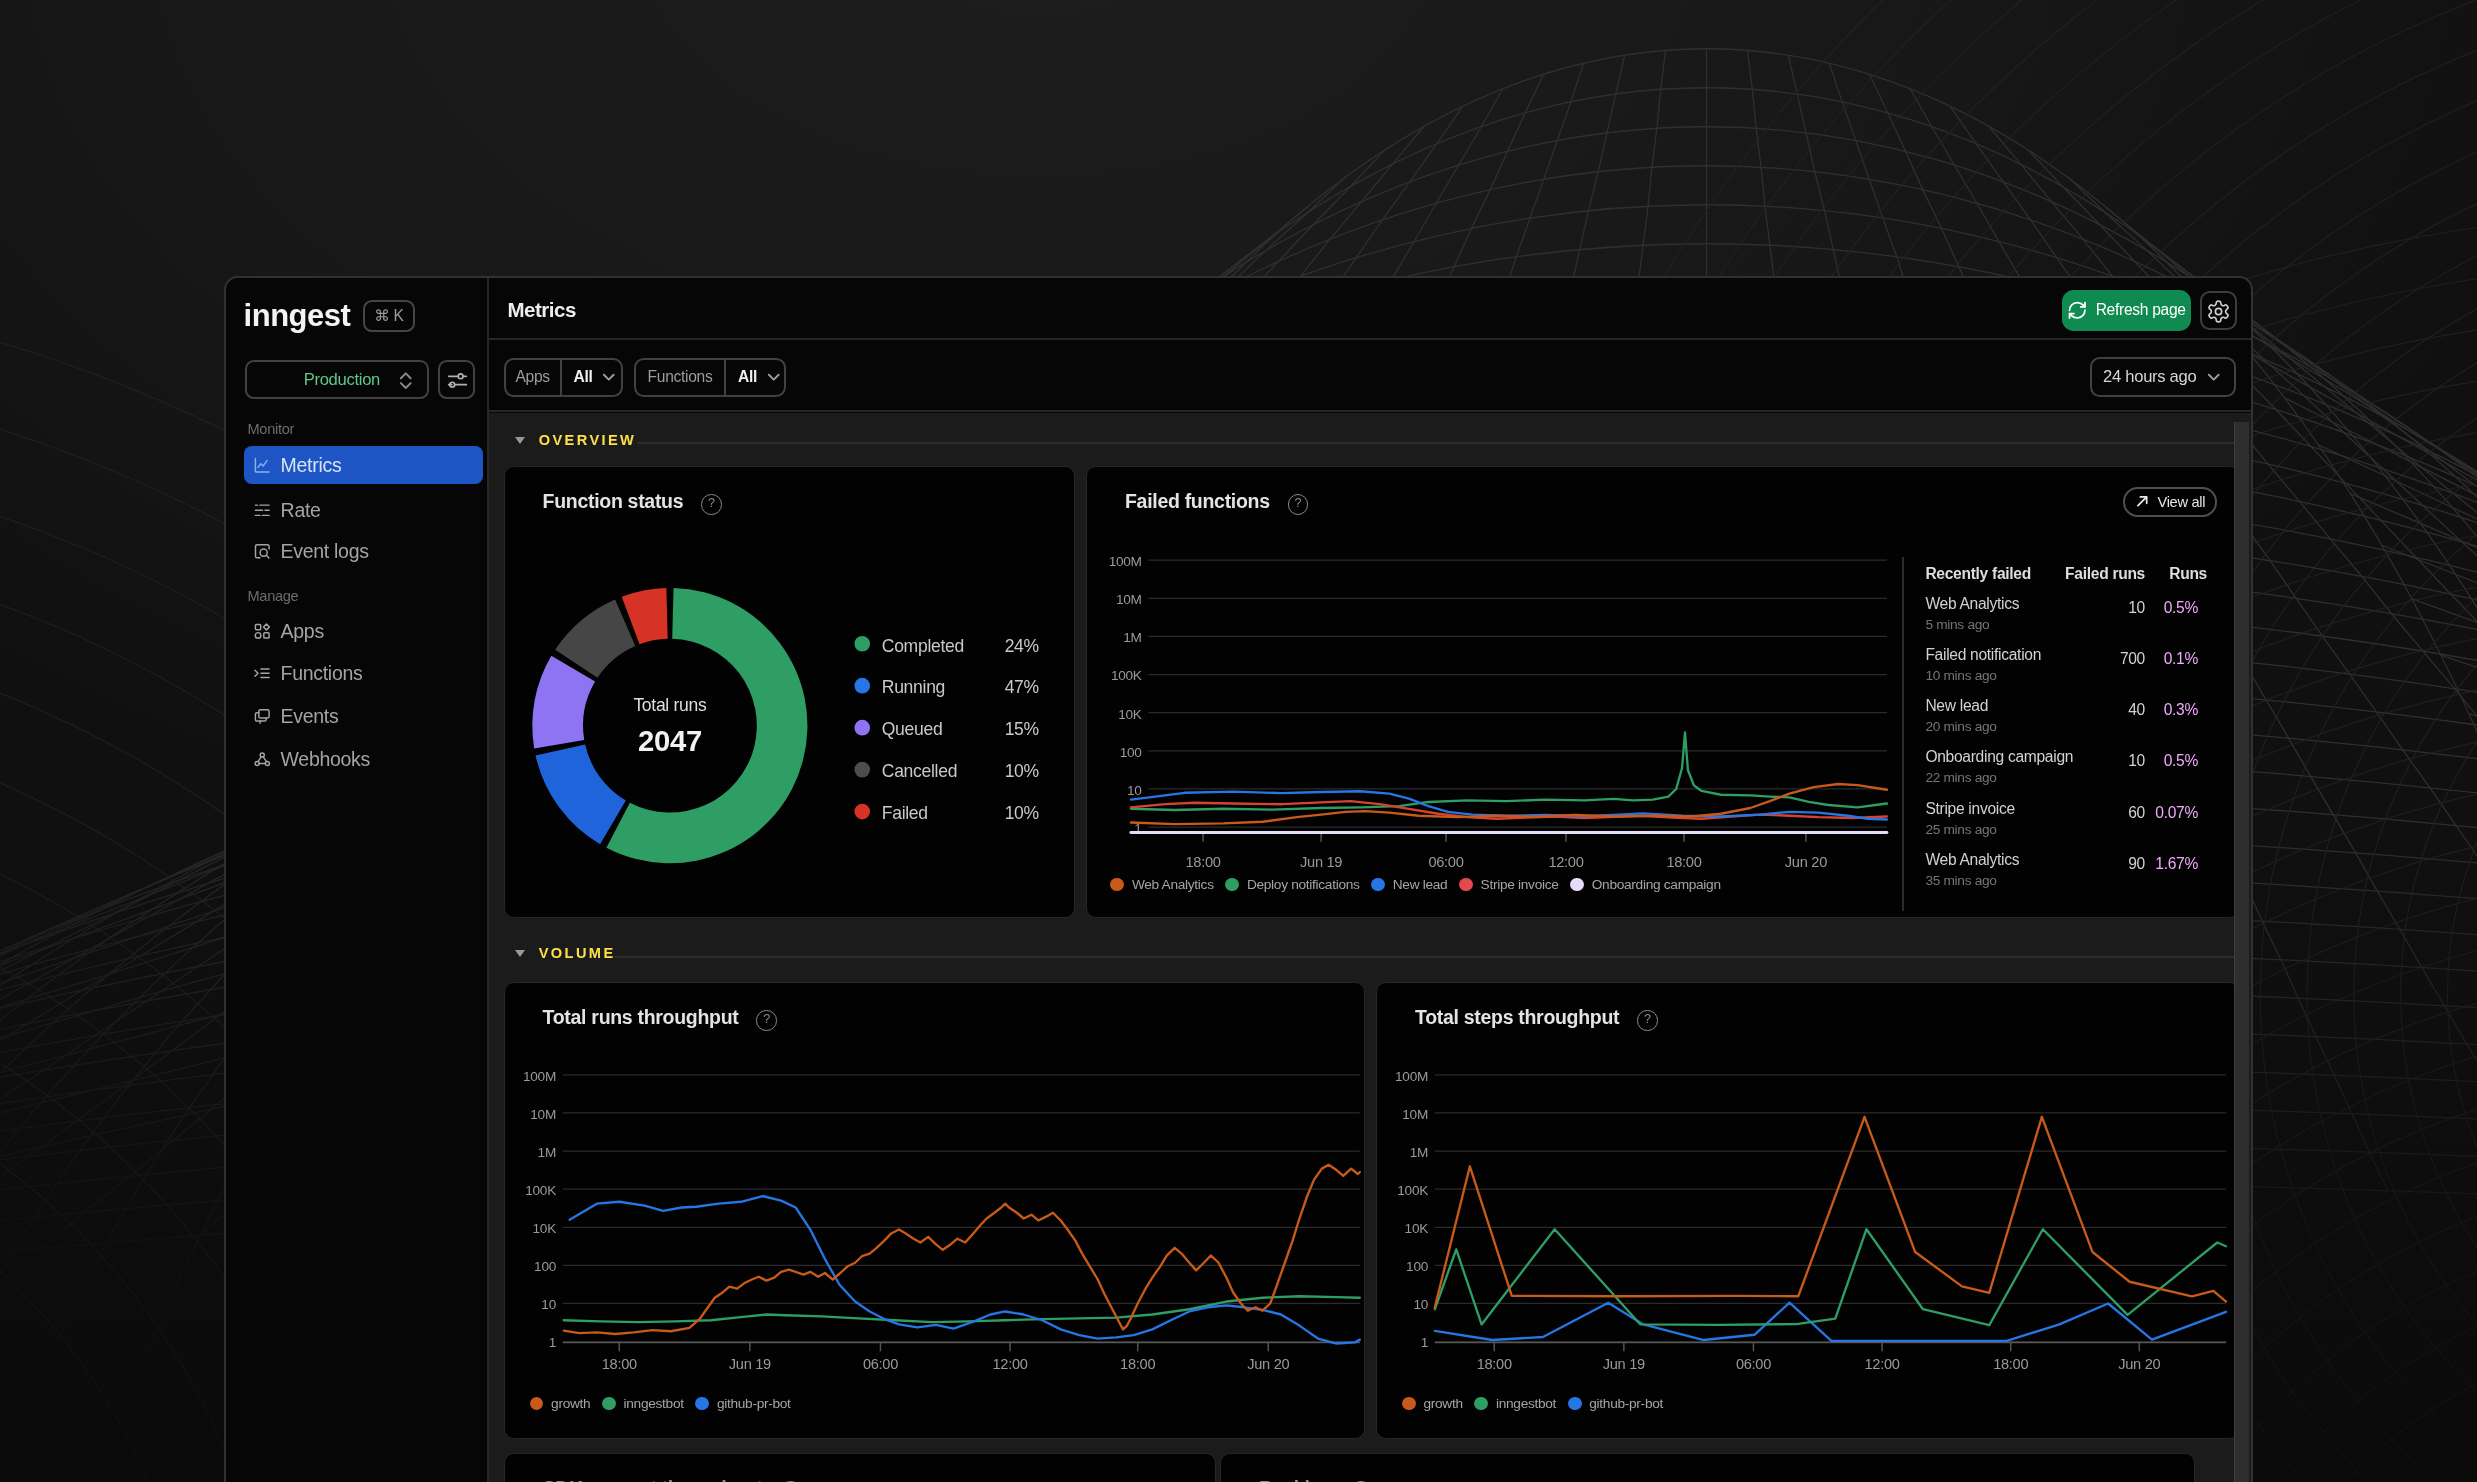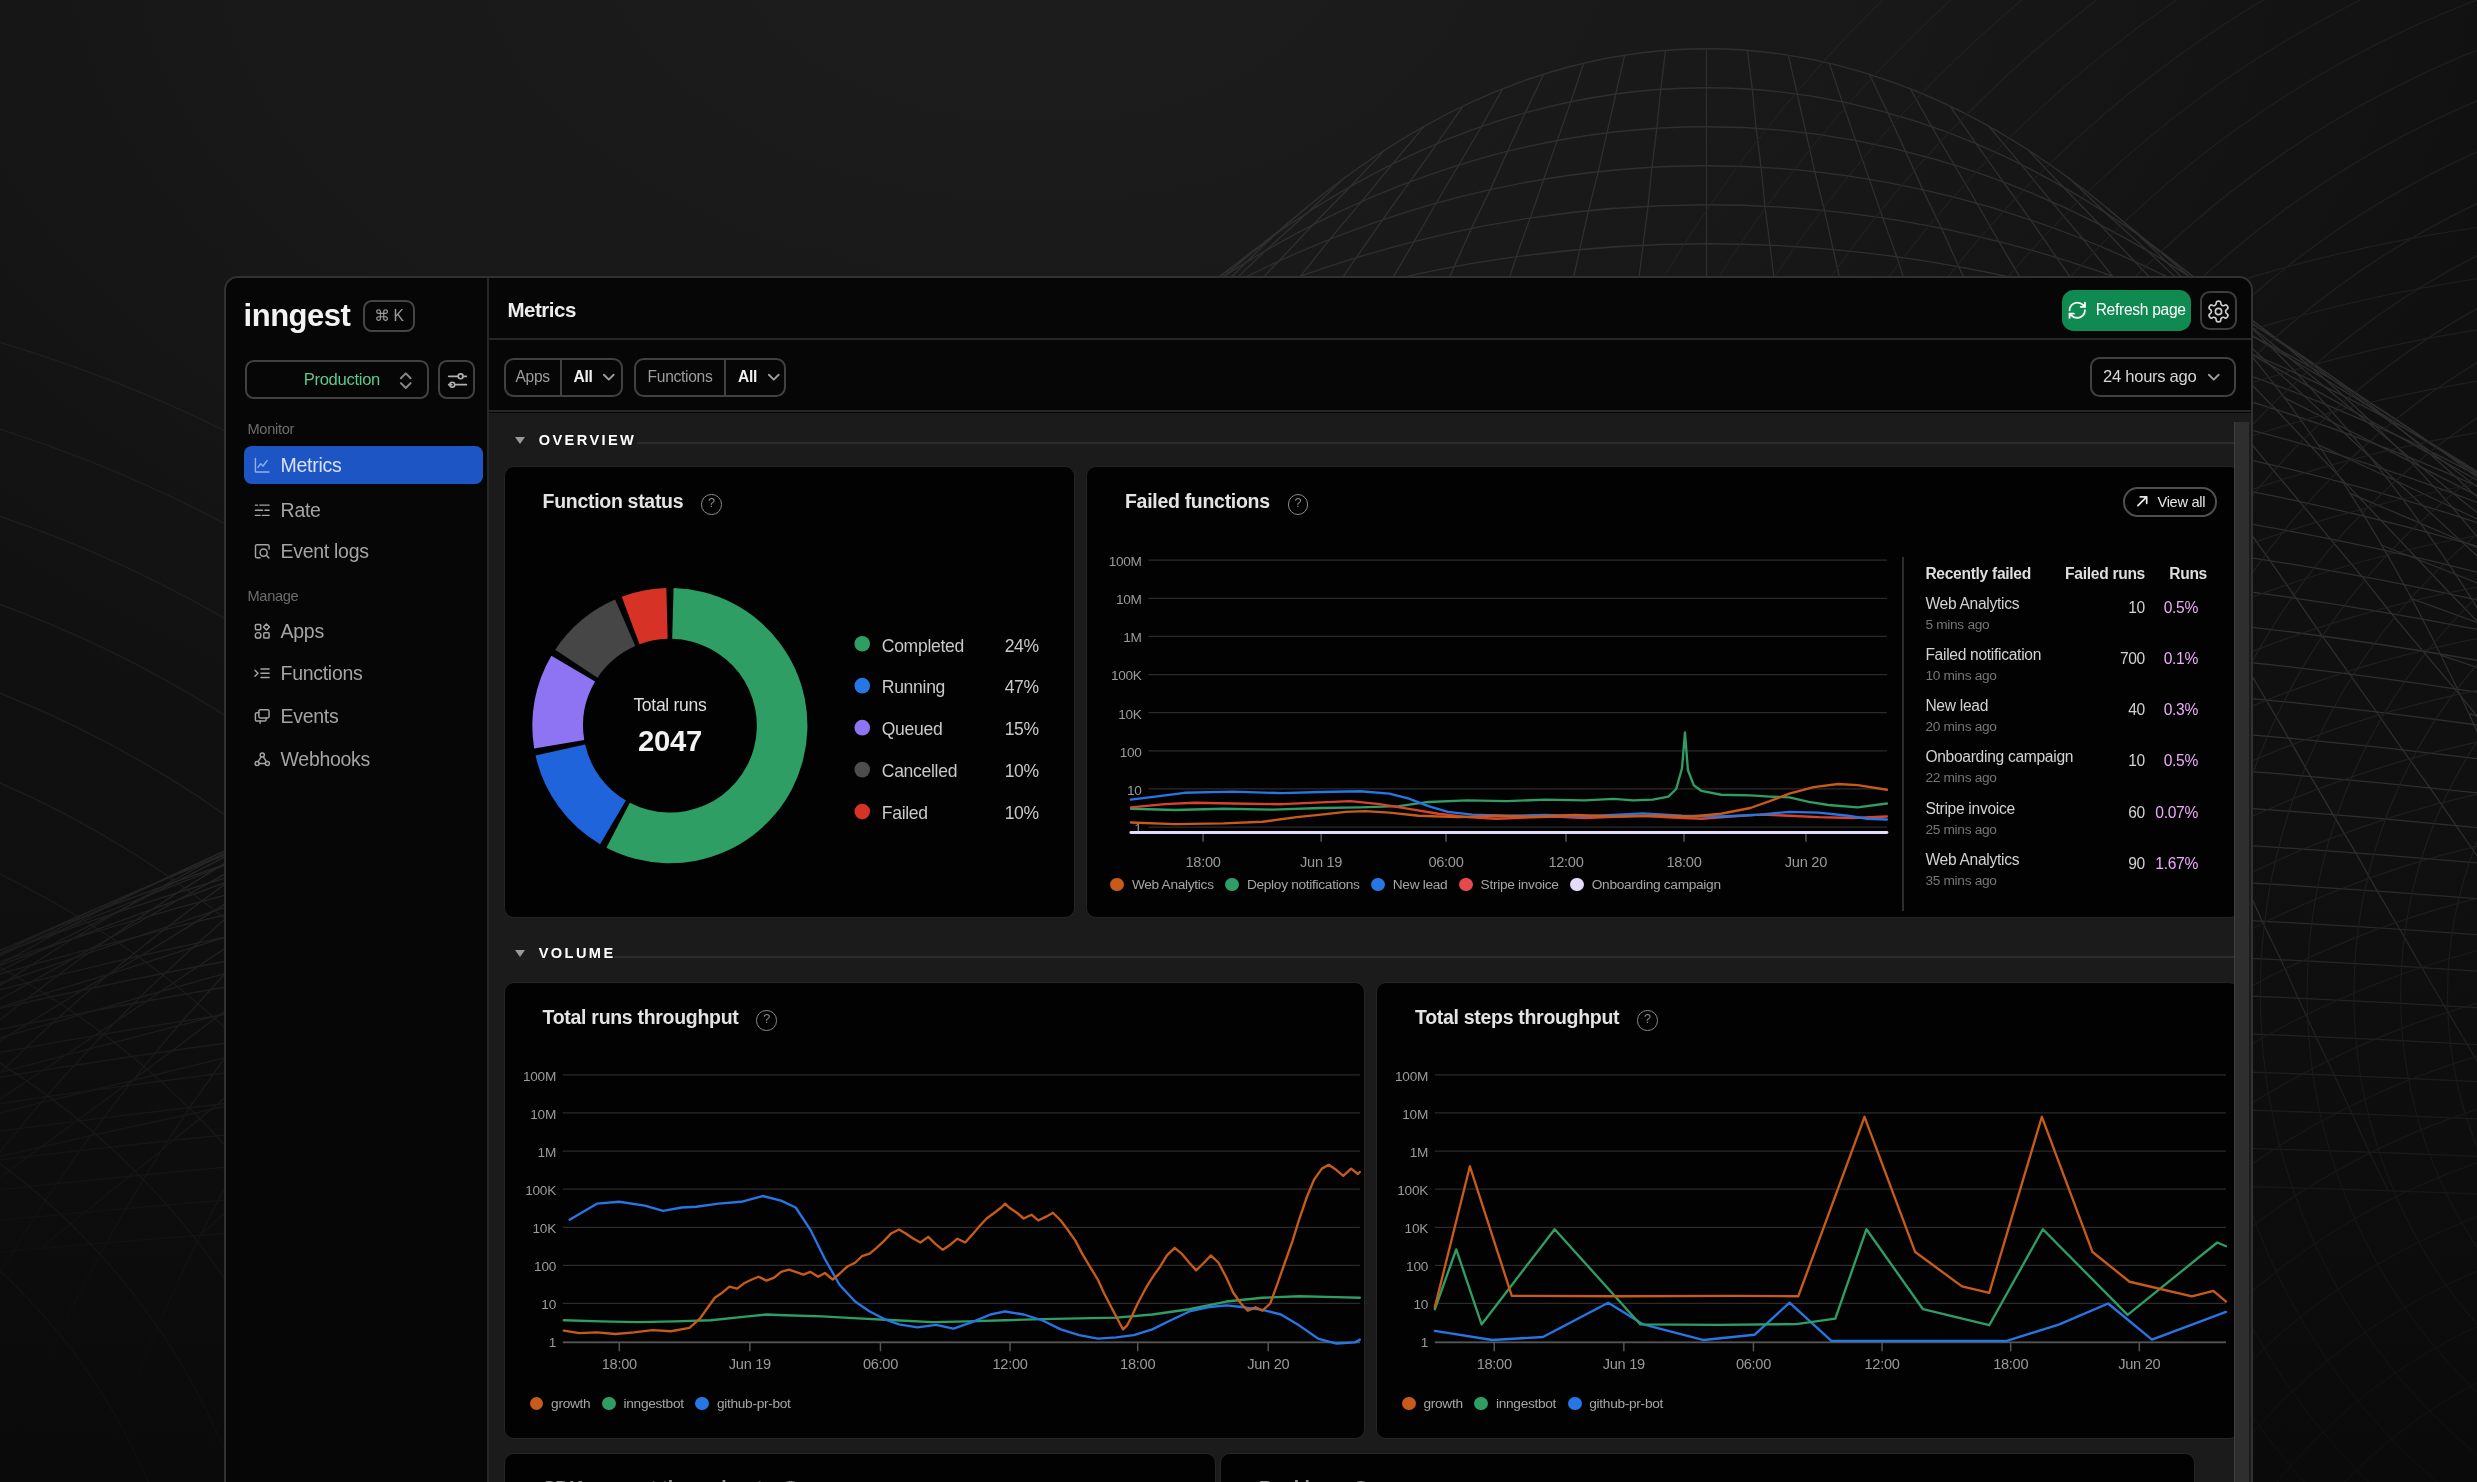--- a/index.html
+++ b/index.html
@@ -42,21 +42,21 @@
   color:#9c9c9c; font-size:15.6px; }
 .fgroup .flabel { position:absolute; left:0; top:0; bottom:0; border-right:2px solid #414141;
   display:flex; align-items:center; justify-content:center; }
 .fgroup .fval { position:absolute; top:0; bottom:0; color:#f0f0f0; font-weight:bold;
   display:flex; align-items:center; gap:6.8px; }
 #sel24 { position:absolute; right:14.6px; top:14.6px; width:146px; height:40px; border:2px solid #414141;
   border-radius:9.8px; color:#d6d6d6; font-size:16.6px; display:flex; align-items:center; justify-content:center;
   gap:7.8px; white-space:nowrap; }
 
 #content { position:absolute; left:263px; top:135px; right:0; bottom:0; background:#1b1b1b; }
-.secthead { position:absolute; left:26px; height:23.4px; color:#ffffff; font-size:14.6px; font-weight:bold;
+.secthead { position:absolute; left:26px; height:23.4px; color:#fde047; font-size:14.6px; font-weight:bold;
   letter-spacing:2.4px; white-space:nowrap; }
 .secthead .tri { display:inline-block; width:0; height:0; border-left:5.9px solid transparent;
   border-right:5.9px solid transparent; border-top:7.8px solid #9a9a9a; margin-right:13.7px; vertical-align:1px; }
 .sectline { position:absolute; height:0; border-top:2px solid #2c2c2c; right:15.6px; }
 .card { position:absolute; background:#020202; border:1px solid #262626; border-radius:9.8px; }
 .ctitle { position:absolute; left:38px; top:23.4px; font-size:19.5px; color:#e4e4e4; font-weight:bold;
   white-space:nowrap; letter-spacing:-0.3px; }
 .help { display:inline-block; width:20.5px; height:20.5px; border:1.5px solid #8a8a8a; border-radius:50%;
   color:#8a8a8a; font-size:12.7px; font-weight:normal; text-align:center; line-height:17.6px; margin-left:12.7px;
   vertical-align:1px; }

